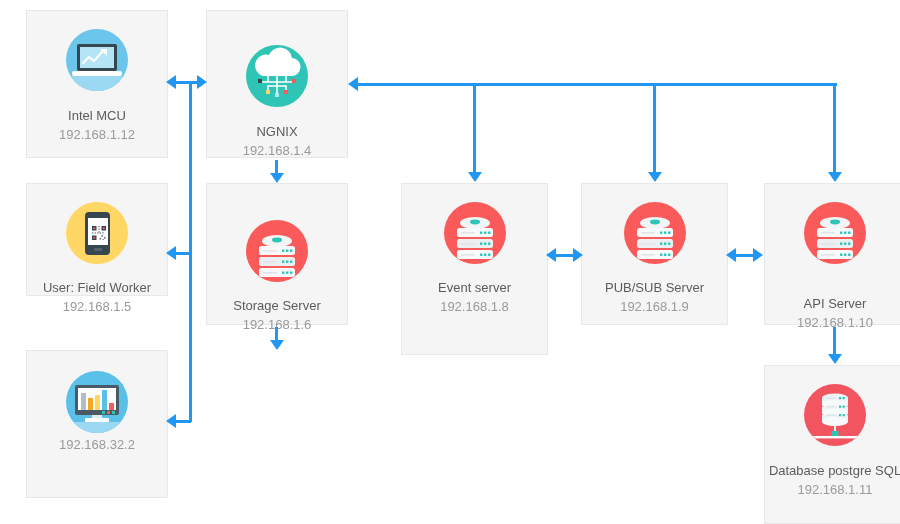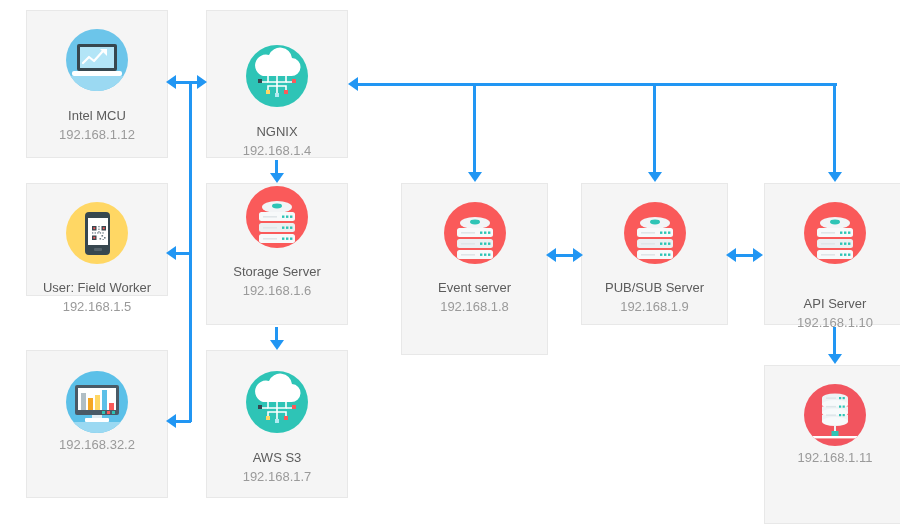--- a/index.html
+++ b/index.html
@@ -180,21 +180,21 @@
             <rect x="10.5" y="13" width="1.3" height="1.1" fill="#6b7b85"></rect>
           </svg>
         </div>
         <div class="home"></div>
       </div>
     </div>
     <div class="node-title" style="margin-top:16px;">User: Field Worker</div>
     <div class="node-ip" style="margin-top:4px;">192.168.1.5</div>
   </div>
 
-  <div class="card" style="left:190px;top:183px;width:142px;height:142px;padding-top:2px;">
+  <div class="card" style="left:190px;top:183px;width:142px;height:142px;padding-top:36px;">
     <div class="icon-wrap ic-server">
       <svg width="62" height="62" viewBox="0 0 62 62">
         <ellipse cx="31" cy="21" rx="15" ry="6" fill="#f2f4f6"></ellipse>
         <ellipse cx="31" cy="20" rx="5" ry="2.4" fill="#2ec4b6"></ellipse>
         <g>
           <rect x="13" y="26" width="36" height="9" rx="2.5" fill="#f7f9fa"></rect>
           <rect x="13" y="37" width="36" height="9" rx="2.5" fill="#eceff1"></rect>
           <rect x="13" y="48" width="36" height="9" rx="2.5" fill="#f7f9fa"></rect>
         </g>
         <g fill="#2ec4b6">
@@ -327,42 +327,20 @@
         <rect x="5" y="2" width="3" height="3" fill="#fa5a5a"></rect>
         <rect x="10" y="2" width="3" height="3" fill="#2ec4b6"></rect>
       </svg>
       <div class="neck"></div>
         <div class="foot"></div>
         <div class="hl"></div>
     </div>
     <div class="node-ip" style="margin-top:4px;">192.168.32.2</div>
   </div>
 
-  <div class="card" style="left:190px;top:350px;width:142px;height:148px;padding-top:20px;">
-    <div class="icon-wrap ic-cloud">
-      <svg width="62" height="62" viewBox="0 0 62 62">
-        <path d="M17 31 h28 a9 9 0 0 0 1 -18 a12 12 0 0 0 -23 -3 a8 8 0 0 0 -6 21 z" fill="#ffffff"></path>
-        <g stroke="#ffffff" stroke-width="1.6" fill="none">
-          <path d="M22 31 v6 h18 v-6"></path>
-          <path d="M31 31 v18"></path>
-          <path d="M31 41 h-9 v5"></path>
-          <path d="M31 41 h9 v5"></path>
-          <path d="M22 37 h-7"></path>
-            <path d="M40 37 h7"></path>
-        </g>
-        <rect x="12" y="34" width="4" height="4" fill="#37474f"></rect>
-        <rect x="46" y="34" width="4" height="4" fill="#fa5a5a"></rect>
-        <rect x="20" y="45" width="4" height="4" fill="#ffd764"></rect>
-        <rect x="38" y="45" width="4" height="4" fill="#fa5a5a"></rect>
-        <rect x="29" y="48" width="4" height="4" fill="#b2ebf2"></rect>
-      </svg>
-    </div>
-    <div class="node-title" style="margin-top:17px;">AWS S3</div>
-    <div class="node-ip" style="margin-top:4px;">192.168.1.7</div>
-  </div>
 
   <div class="card" style="left:748px;top:365px;width:142px;height:159px;padding-top:18px;">
     <div class="icon-wrap ic-db">
       <svg width="62" height="62" viewBox="0 0 62 62">
         <g>
           <ellipse cx="31" cy="14" rx="13" ry="4.6" fill="#eef3f5"></ellipse>
           <rect x="18" y="14" width="26" height="6.5" fill="#eef3f5"></rect>
           <ellipse cx="31" cy="20.5" rx="13" ry="4.6" fill="#f7fafb"></ellipse>
           <rect x="18" y="22.5" width="26" height="6.5" fill="#eef3f5"></rect>
           <ellipse cx="31" cy="29" rx="13" ry="4.6" fill="#f7fafb"></ellipse>
@@ -380,20 +358,21 @@
         <g fill="#dde6e9">
           <rect x="22" y="13.4" width="10" height="1.5"></rect>
             <rect x="22" y="21.9" width="10" height="1.5"></rect>
             <rect x="22" y="30.4" width="10" height="1.5"></rect>
         </g>
         <rect x="30" y="41" width="2" height="8" fill="#eef3f5"></rect>
         <rect x="27.5" y="47" width="7" height="6" fill="#2ec4b6"></rect>
         <rect x="6" y="52" width="50" height="2.4" fill="#ffffff"></rect>
       </svg>
     </div>
+    <div class="node-title" style="margin-top:17px;">Database postgre SQL</div>
     <div class="node-ip" style="margin-top:4px;">192.168.1.11</div>
   </div>
 
   <div class="ln" style="left:159px;top:81px;width:24px;height:3px;"></div>
   <div class="ah ah-left" style="left:150px;top:75px;"></div>
   <div class="ah ah-right" style="left:181px;top:75px;"></div>
 
   <div class="ln" style="left:173px;top:82px;width:3px;height:340px;"></div>
 
   <div class="ln" style="left:159px;top:252px;width:16px;height:3px;"></div>

